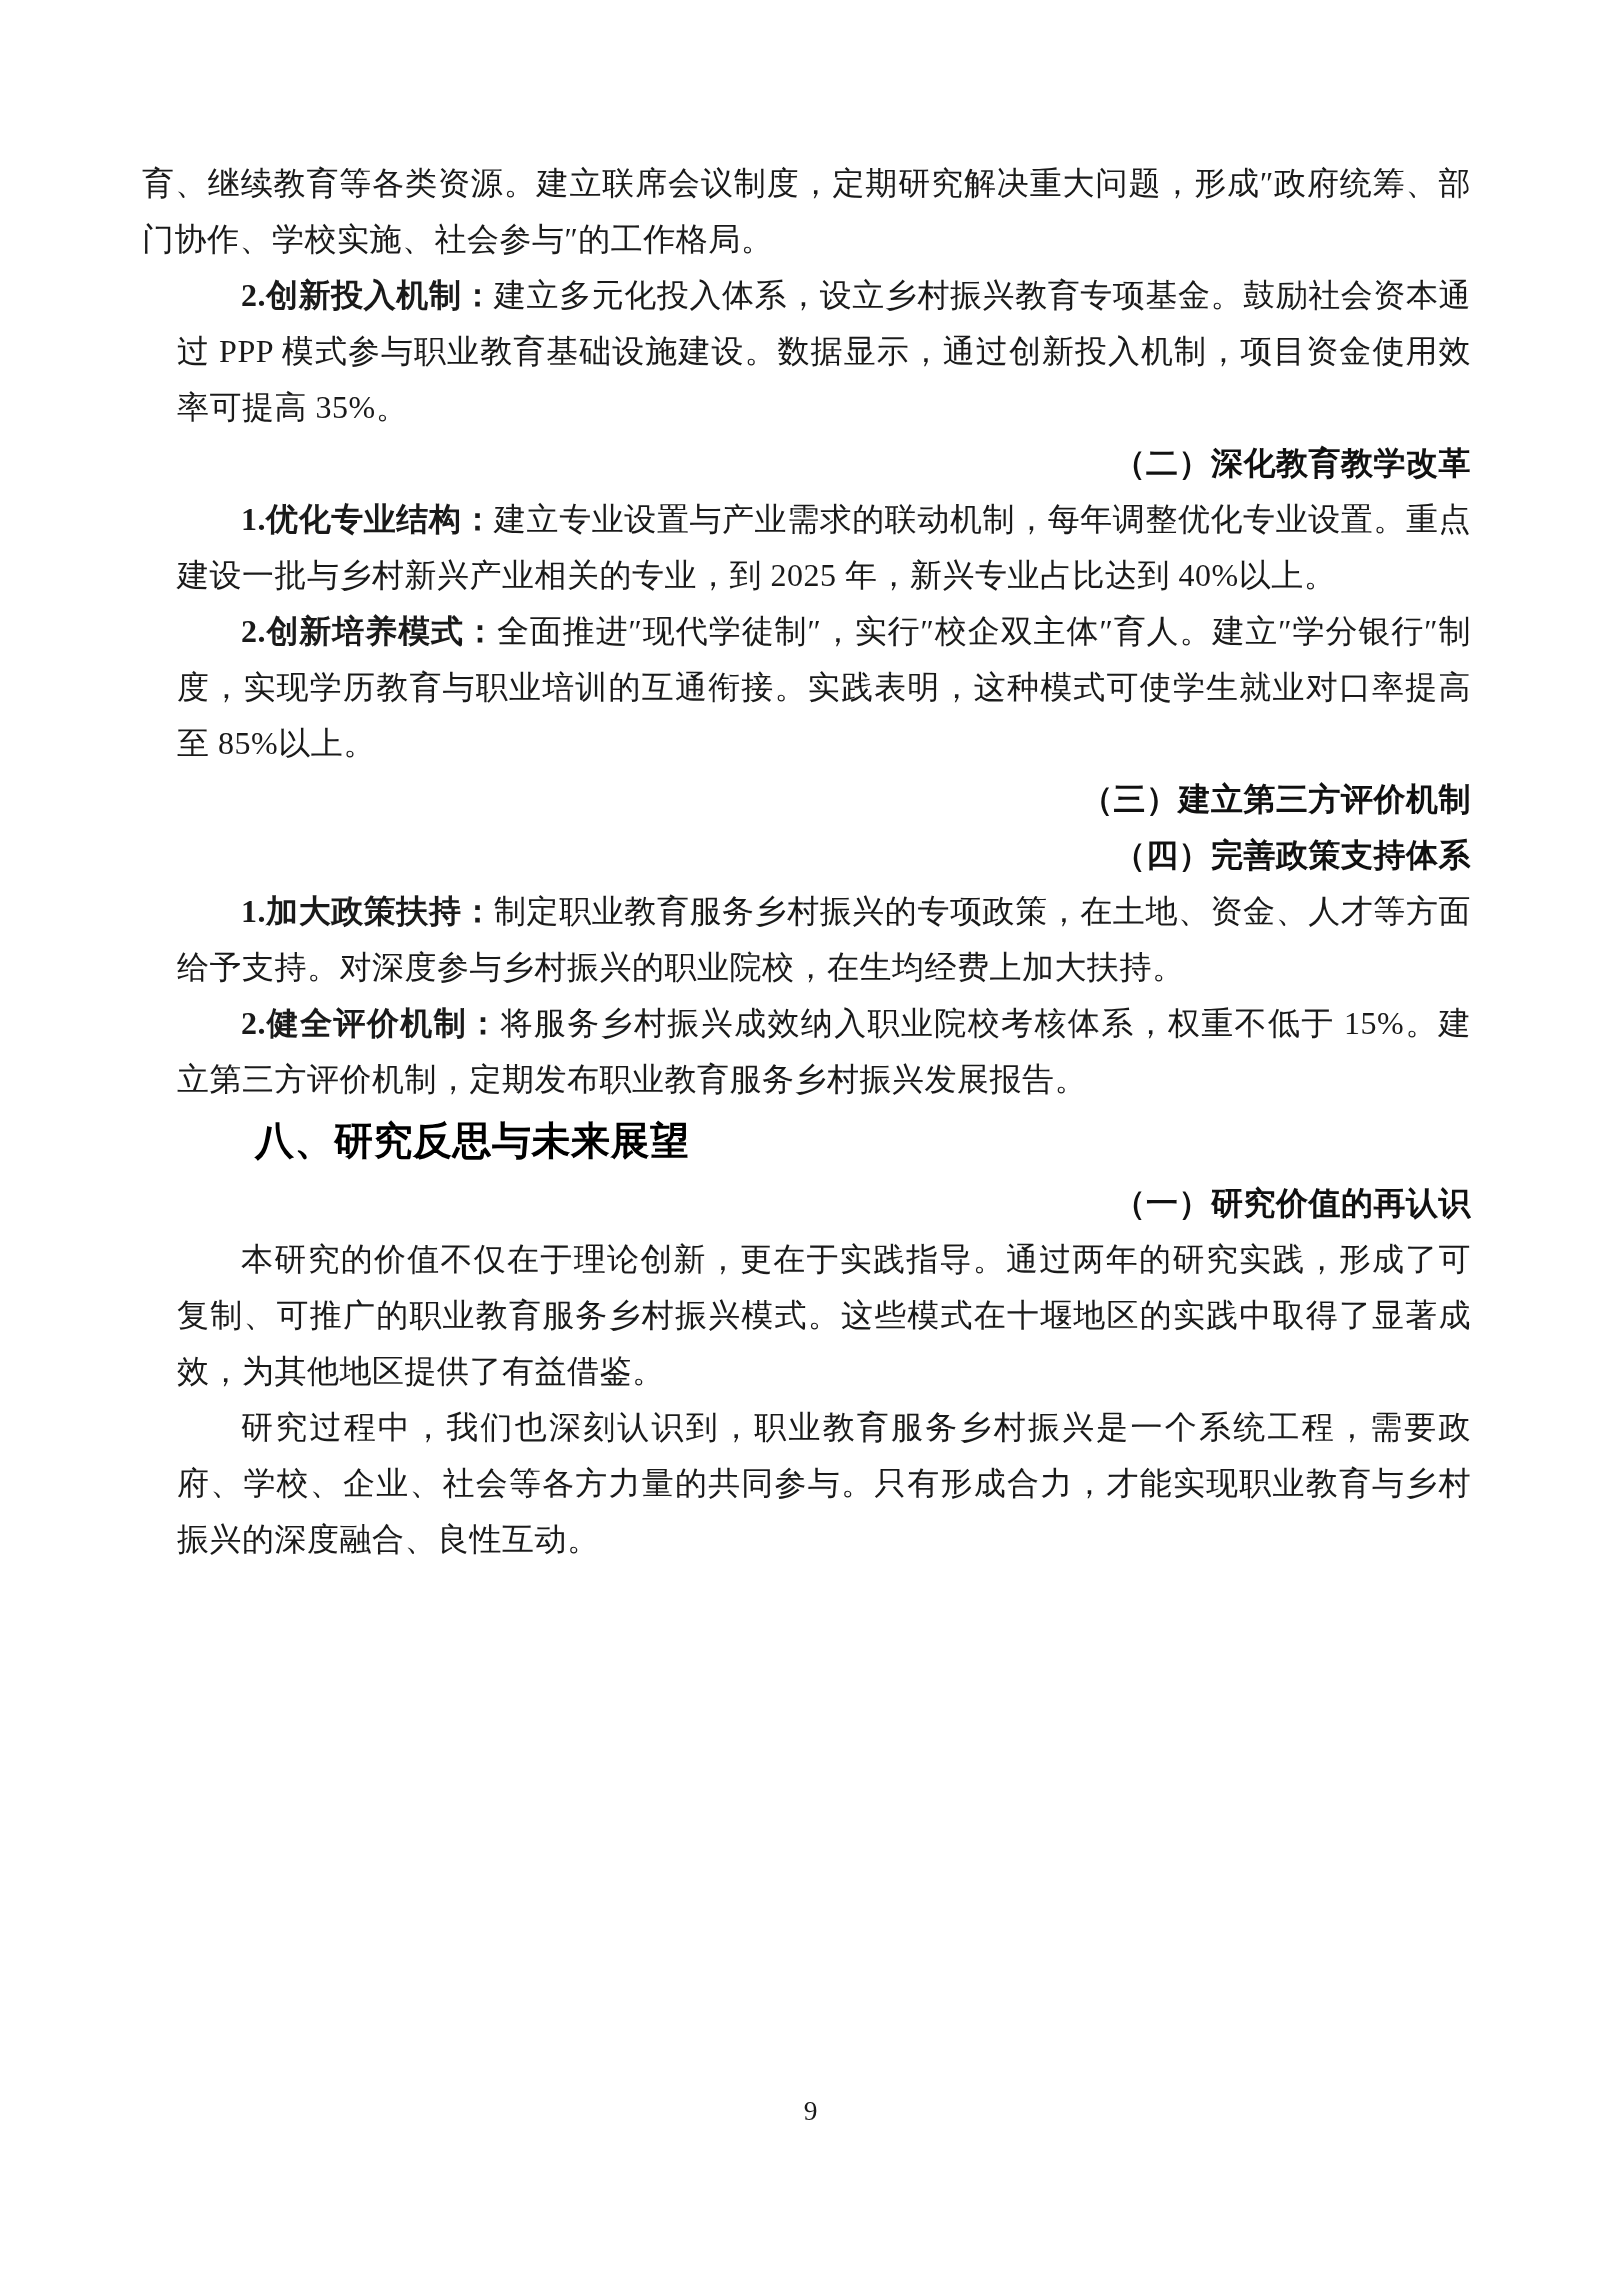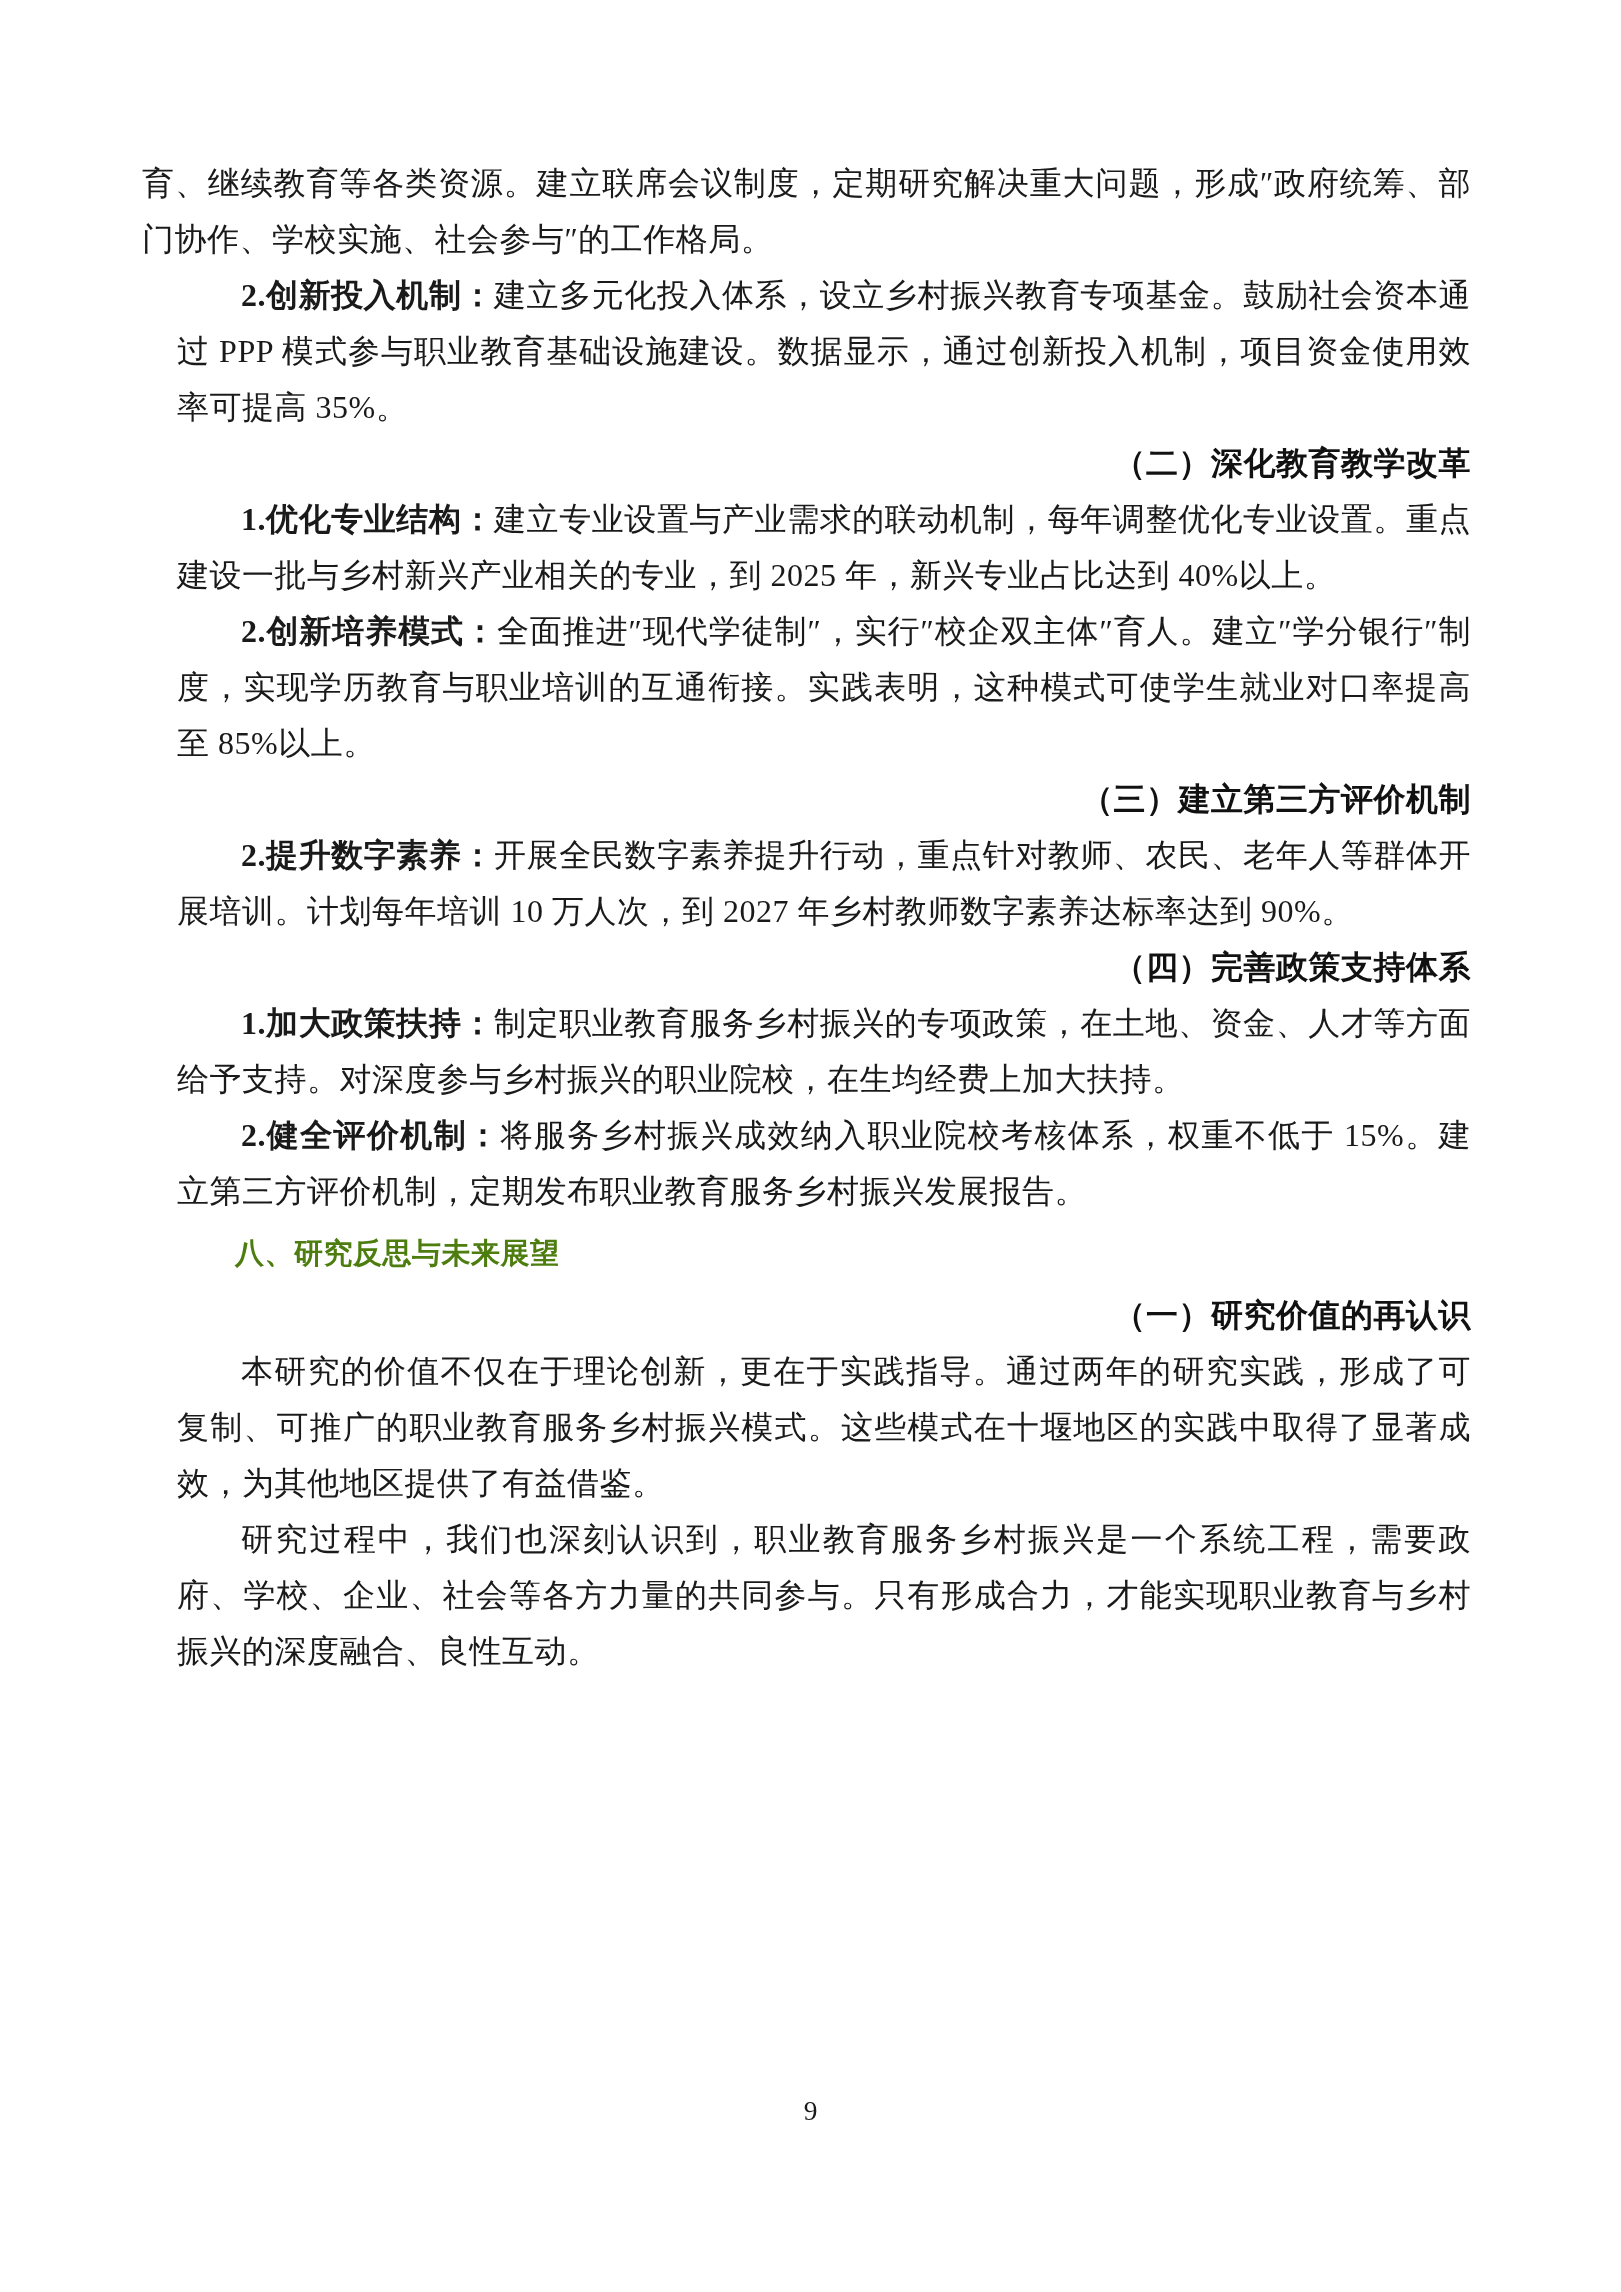--- a/index.html
+++ b/index.html
@@ -38,24 +38,24 @@
     letter-spacing: 0.5px;
   }
   .content p.indent {
     text-indent: 2em;
     margin-left: 35px;
   }
   
   .content p.h1 {
     font-family: "Liberation Sans", "DejaVu Sans", sans-serif;
     font-weight: bold;
-    font-size: 29px;
+    font-size: 39px;
     line-height: 68px;
     text-align: left;
-    color: #4d7c0f;
+    color: #000000;
   }
   
   .content p.h2 {
     font-weight: bold;
     text-align: right;
     color: #111111;
   }
   .bold-run {
     font-weight: bold;
   }
@@ -74,21 +74,20 @@
 <body>
 
 <div class="sheet">
   <div class="content">
       <p class="body"><span class="text-run">育、继续教育等各类资源。建立联席会议制度，定期研究解决重大问题，形成″政府统筹、部门协作、学校实施、社会参与″的工作格局。</span></p>
       <p class="body indent"><span class="bold-run">2.创新投入机制：</span><span class="text-run">建立多元化投入体系，设立乡村振兴教育专项基金。鼓励社会资本通过 PPP 模式参与职业教育基础设施建设。数据显示，通过创新投入机制，项目资金使用效率可提高 35%。</span></p>
       <p class="h2 indent"><span class="bold-run">（二）深化教育教学改革</span></p>
       <p class="body indent"><span class="bold-run">1.优化专业结构：</span><span class="text-run">建立专业设置与产业需求的联动机制，每年调整优化专业设置。重点建设一批与乡村新兴产业相关的专业，到 2025 年，新兴专业占比达到 40%以上。</span></p>
       <p class="body indent"><span class="bold-run">2.创新培养模式：</span><span class="text-run">全面推进″现代学徒制″，实行″校企双主体″育人。建立″学分银行″制度，实现学历教育与职业培训的互通衔接。实践表明，这种模式可使学生就业对口率提高至 85%以上。</span></p>
       <p class="h2 indent"><span class="bold-run">（三）建立第三方评价机制</span></p>
-      <p class="body indent"><span class="bold-run">2.提升数字素养：</span><span class="text-run">开展全民数字素养提升行动，重点针对教师、农民、老年人等群体开展培训。计划每年培训 10 万人次，到 2027 年乡村教师数字素养达标率达到 90%。</span></p>
       <p class="h2 indent"><span class="bold-run">（四）完善政策支持体系</span></p>
       <p class="body indent"><span class="bold-run">1.加大政策扶持：</span><span class="text-run">制定职业教育服务乡村振兴的专项政策，在土地、资金、人才等方面给予支持。对深度参与乡村振兴的职业院校，在生均经费上加大扶持。</span></p>
       <p class="body indent"><span class="bold-run">2.健全评价机制：</span><span class="text-run">将服务乡村振兴成效纳入职业院校考核体系，权重不低于 15%。建立第三方评价机制，定期发布职业教育服务乡村振兴发展报告。</span></p>
       <p class="h1 indent"><span class="bold-run">八、研究反思与未来展望</span></p>
       <p class="h2 indent"><span class="bold-run">（一）研究价值的再认识</span></p>
       <p class="body indent"><span class="text-run">本研究的价值不仅在于理论创新，更在于实践指导。通过两年的研究实践，形成了可复制、可推广的职业教育服务乡村振兴模式。这些模式在十堰地区的实践中取得了显著成效，为其他地区提供了有益借鉴。</span></p>
       <p class="body indent"><span class="text-run">研究过程中，我们也深刻认识到，职业教育服务乡村振兴是一个系统工程，需要政府、学校、企业、社会等各方力量的共同参与。只有形成合力，才能实现职业教育与乡村振兴的深度融合、良性互动。</span></p>
     </div>
   <div class="footer">9</div>
 </div>

